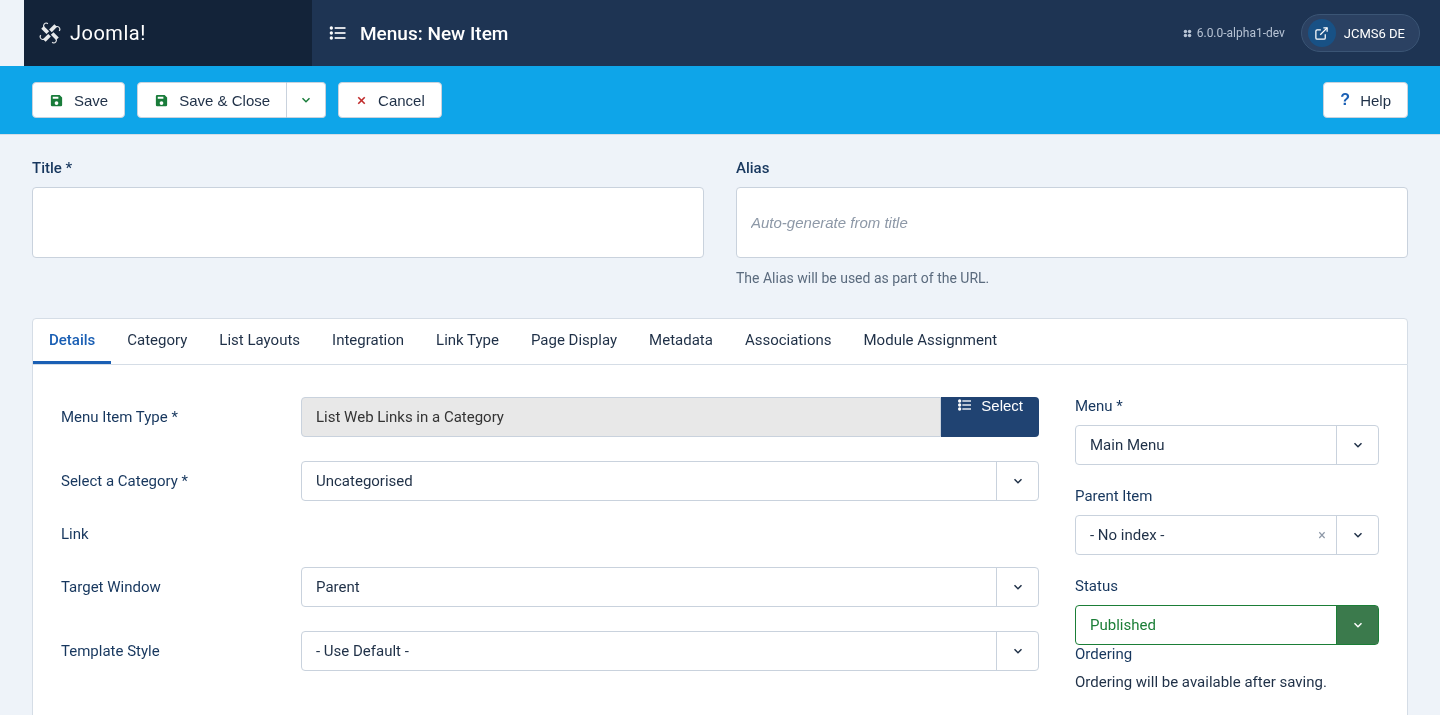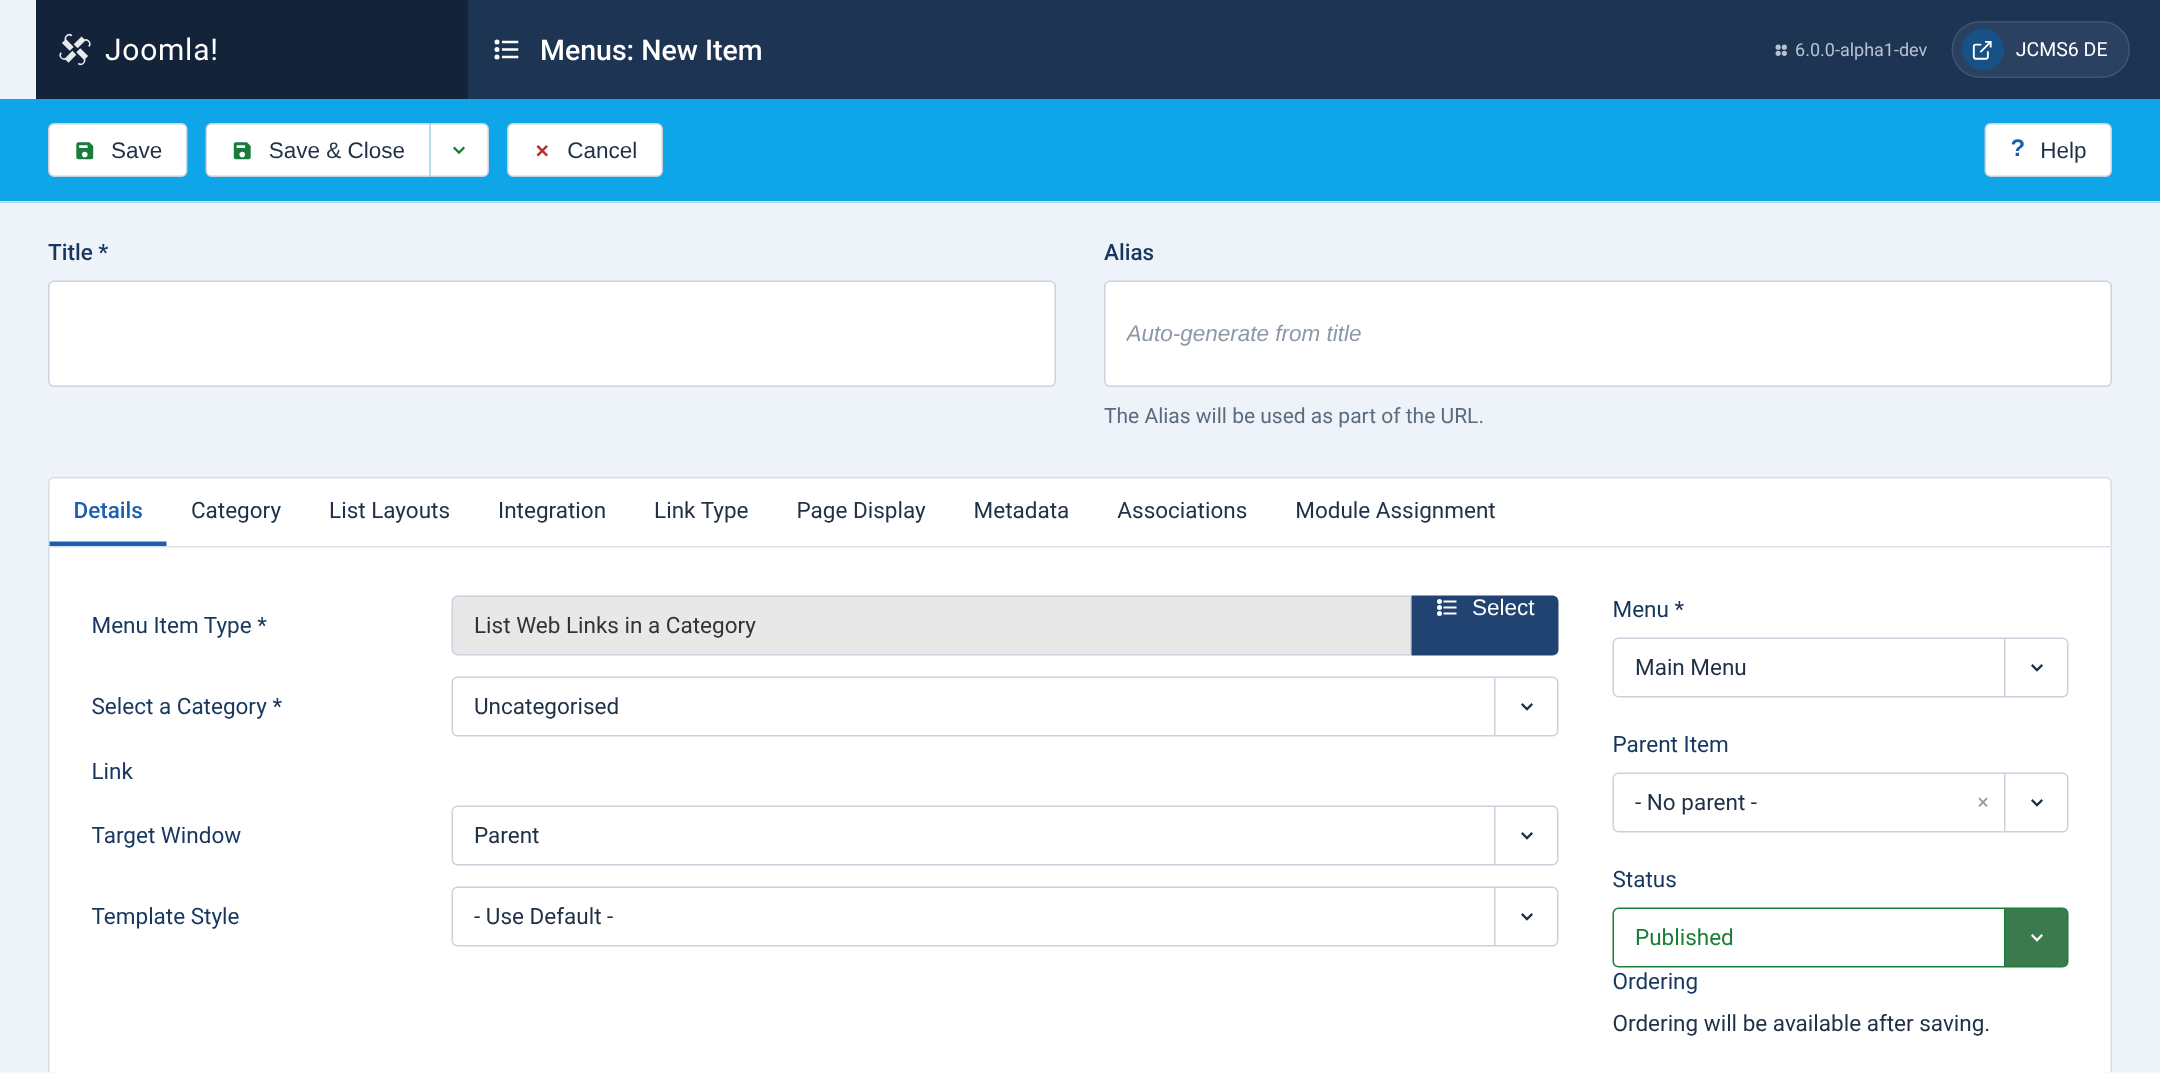--- a/index.html
+++ b/index.html
@@ -136,21 +136,21 @@
       margin: 0 32px;
       background: #fff;
       border: 1px solid #d5dde6;
       border-top: none;
       padding: 32px 28px;
       display: flex;
       gap: 36px;
     }
     .form-main { flex: 1; }
     .form-side { width: 304px; }
-    .form-row { display:flex; align-items:center; margin-bottom:14px; }
+    .form-row { display:flex; align-items:center; margin-bottom:24px; }
     .form-row .row-label { width: 240px; font-size:15px; color:#17375e; }
     .form-row .row-field { flex:1; }
 
     .readonly-input {
       width:100%; background:#e8e8e8; border:1px solid #c9d2dd;
       border-radius:4px; padding: 10px 14px; font-size:15px; color:#333;
     }
     .type-wrap { display:flex; }
     .type-wrap .readonly-input { border-top-right-radius:0; border-bottom-right-radius:0; }
     .btn-select {
@@ -372,21 +372,21 @@
             <svg class="chev" viewBox="0 0 24 24" fill="none" stroke="#1f3047" stroke-width="2.5">
               <polyline points="6 9 12 15 18 9"></polyline>
             </svg>
           </div>
       </div>
     </div>
 
     <div class="side-group">
       <label class="side-label">Parent Item</label>
       <div class="dropdown">
-        <div class="dropdown-label">- No parent -</div>
+        <div class="dropdown-label">- No index -</div>
         <div class="dropdown-caret clear">×</div>
         <div class="dropdown-caret" style="border-left:1px solid #c9d2dd;">
             <svg class="chev" viewBox="0 0 24 24" fill="none" stroke="#1f3047" stroke-width="2.5">
               <polyline points="6 9 12 15 18 9"></polyline>
             </svg>
           </div>
       </div>
     </div>
 
     <div class="side-group" style="margin-bottom:0;">

